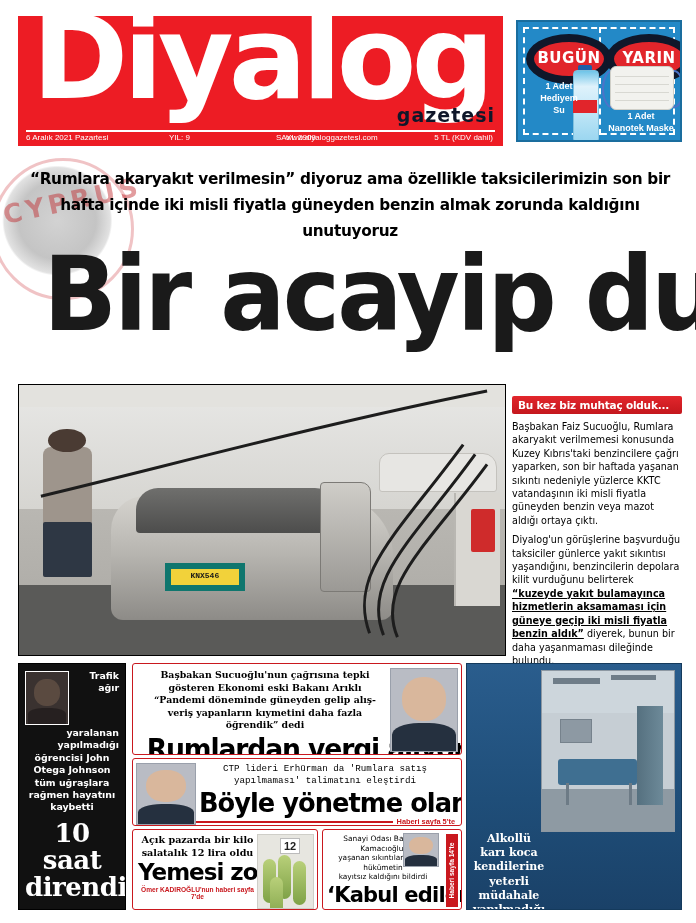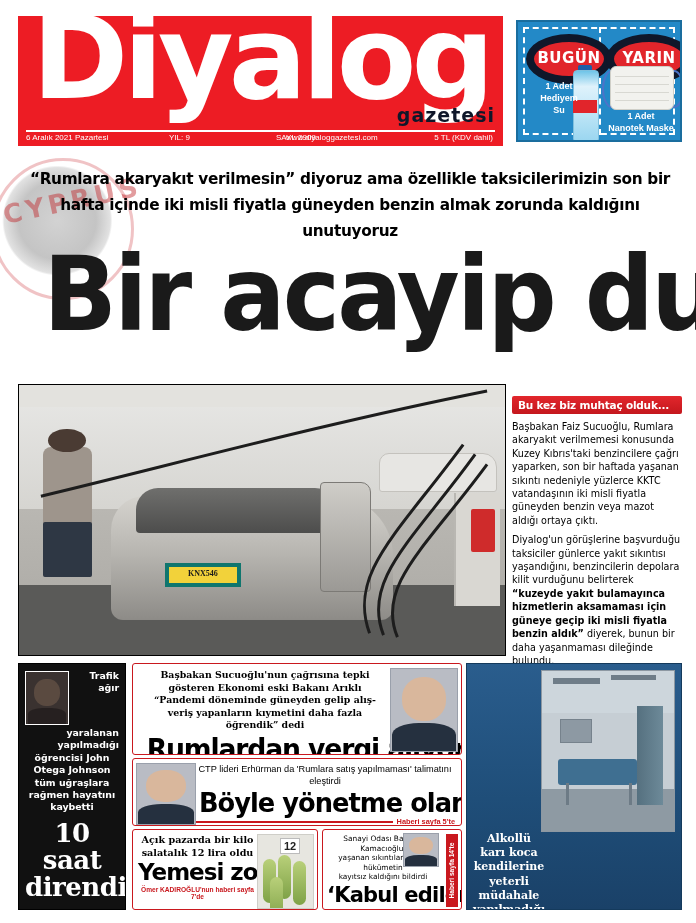--- a/index.html
+++ b/index.html
@@ -71,39 +71,39 @@
   .photo{position:absolute;left:18px;top:384px;width:488px;height:272px;border:1px solid #000;box-sizing:border-box;
       overflow:hidden;background:#c9c7c2;}
   .ph-sky{position:absolute;left:0;top:0;right:0;height:46%;background:linear-gradient(180deg,#e8e8e6,#d6d5d1);}
   .ph-canopy{position:absolute;left:0;top:0;right:0;height:8%;background:#e3e2de;}
   .ph-ground{position:absolute;left:0;top:46%;right:0;bottom:0;background:linear-gradient(180deg,#b9b7b2,#a9a7a2);}
   .ph-floor{position:absolute;left:0;bottom:0;right:0;height:26%;background:#5a5a58;}
   .ph-car{position:absolute;left:19%;top:41%;width:58%;height:46%;border-radius:34px 60px 12px 12px;
       background:linear-gradient(180deg,#d5d3ce 0%,#b8b6b1 45%,#8d8b87 100%);}
   .ph-win{position:absolute;left:24%;top:38%;width:44%;height:17%;border-radius:22px 34px 4px 4px;
       background:linear-gradient(180deg,#6f6f6d,#4d4d4c);}
-  .ph-plate{position:absolute;left:30%;top:66%;width:14%;height:6%;background:#f2d23a;border:4px solid #0f766e;
-      color:#1a1a1a;font-weight:bold;font-size:8px;text-align:center;line-height:1.7;font-family:Liberation Serif, serif;}
+  .ph-plate{position:absolute;left:30%;top:66%;width:14%;height:6%;background:#f2d23a;border:6px solid #0f766e;
+      color:#1a1a1a;font-weight:bold;font-size:8px;text-align:center;line-height:1.7;font-family:Liberation Mono, monospace;}
   .ph-door{position:absolute;left:62%;top:36%;width:10%;height:40%;background:linear-gradient(180deg,#cfcdc8,#9b9995);
       border:1px solid #7c7a76;border-radius:4px 10px 4px 4px;}
   .ph-person{position:absolute;left:5%;top:23%;width:10%;height:48%;background:#9e958c;border-radius:8px 8px 3px 3px;}
   .ph-person b{position:absolute;left:10%;top:-14%;width:78%;height:18%;background:#4a3b33;border-radius:50%;display:block;}
   .ph-person i{position:absolute;left:0;bottom:0;width:100%;height:42%;background:#2e3744;border-radius:2px;display:block;}
   .ph-car2{position:absolute;left:74%;top:25%;width:24%;height:14%;background:#e7e6e3;border-radius:10px 14px 3px 3px;
       border:1px solid #c4c2bd;}
   .ph-pump{position:absolute;right:1%;top:40%;width:9%;height:42%;background:#d9d7d2;border-left:2px solid #b9b7b2;}
   .ph-pumpred{position:absolute;right:2%;top:46%;width:5%;height:16%;background:#cf2b2b;border-radius:2px;}
   .ph-hose{position:absolute;left:0;top:0;width:100%;height:100%;}
 
   
   .side{position:absolute;left:512px;top:384px;width:170px;height:272px;margin-top:12px;}
   .side-hd{background:linear-gradient(180deg,#e2262c,#c4171d);color:#fff;font-weight:bold;font-size:10.5px;
       padding:3px 6px;border-radius:2px;margin-bottom:6px;font-family:"DejaVu Sans",sans-serif;letter-spacing:-.2px;}
   .side p{margin:0 0 6px 0;font-size:9.6px;line-height:13.4px;text-align:left;font-family:"DejaVu Sans",sans-serif;}
-  .side p b{font-weight:bold;}
+  .side p b{font-weight:bold;text-decoration:underline;}
   .side-by{border-top:1px solid #c9181e;margin-top:2px;padding-top:2px;text-align:right;color:#c9181e;
       font-weight:bold;font-size:7px;font-family:"Liberation Sans",sans-serif;}
 
   
   .blk{position:absolute;left:18px;top:663px;width:108px;height:247px;background:#111;border:1px solid #000;
       box-sizing:border-box;padding:6px;color:#fff;overflow:hidden;}
   .blk-photo{float:left;width:42px;height:52px;margin:1px 5px 2px 0;background:#3a3230;border:1px solid #fff;
       position:relative;overflow:hidden;}
   .blk-photo b{position:absolute;left:20%;top:14%;width:60%;height:52%;background:#5a4a40;border-radius:46%;display:block;}
   .blk-photo i{position:absolute;left:5%;bottom:0;width:90%;height:30%;background:#262020;border-radius:40% 40% 0 0;display:block;}
@@ -122,21 +122,21 @@
       letter-spacing:-1.2px;text-align:center;transform:scaleX(.97);transform-origin:center;white-space:nowrap;}
   .c1 .rule{display:flex;align-items:center;gap:4px;margin-top:1px;}
   .c1 .rule .tg{color:#c9181e;font-weight:bold;font-size:7.4px;white-space:nowrap;font-family:"Liberation Sans",sans-serif;}
   .pp{position:absolute;width:66px;height:82px;overflow:hidden;background:#b9bcc4;border:1px solid #9aa0ab;}
   .pp b{position:absolute;left:16%;top:10%;width:68%;height:54%;background:#d9b79c;border-radius:46%;display:block;}
   .pp i{position:absolute;left:2%;bottom:0;width:96%;height:34%;background:#25303f;border-radius:42% 42% 0 0;display:block;}
   .pp u{position:absolute;left:44%;bottom:0;width:12%;height:26%;background:#a31f26;display:block;}
   .pp.a{right:3px;top:4px;}
 
   .c2{position:absolute;left:0;top:95px;width:330px;height:68px;padding:4px 6px 4px 62px;}
-  .c2 .kick{font-family:Liberation Sans, sans-serif;font-size:9.2px;line-height:12px;text-align:center;}
+  .c2 .kick{font-family:Liberation Mono, monospace;font-size:9.2px;line-height:12px;text-align:center;}
   .c2 h3{margin:1px 0 0 0;font-family:"DejaVu Sans",sans-serif;font-weight:bold;font-size:26.5px;line-height:29px;
       letter-spacing:-1px;text-align:center;transform:scaleX(.97);transform-origin:center;white-space:nowrap;}
   .c2 .rule{display:flex;align-items:center;gap:4px;}
   .c2 .rule .ln{flex:1;height:2px;background:#c9181e;}
   .c2 .rule .tg{color:#c9181e;font-weight:bold;font-size:7.4px;white-space:nowrap;font-family:"Liberation Sans",sans-serif;}
   .pp.b{left:3px;top:4px;width:58px;height:60px;}
 
   .c3{position:absolute;left:0;top:166px;width:186px;height:81px;padding:4px 60px 3px 5px;}
   .c3 .kick{font-family:"DejaVu Serif",serif;font-weight:bold;font-size:9.6px;line-height:12.6px;text-align:center;}
   .c3 h3{margin:1px 0 0 0;font-family:"DejaVu Sans",sans-serif;font-weight:bold;font-size:23px;line-height:25px;

